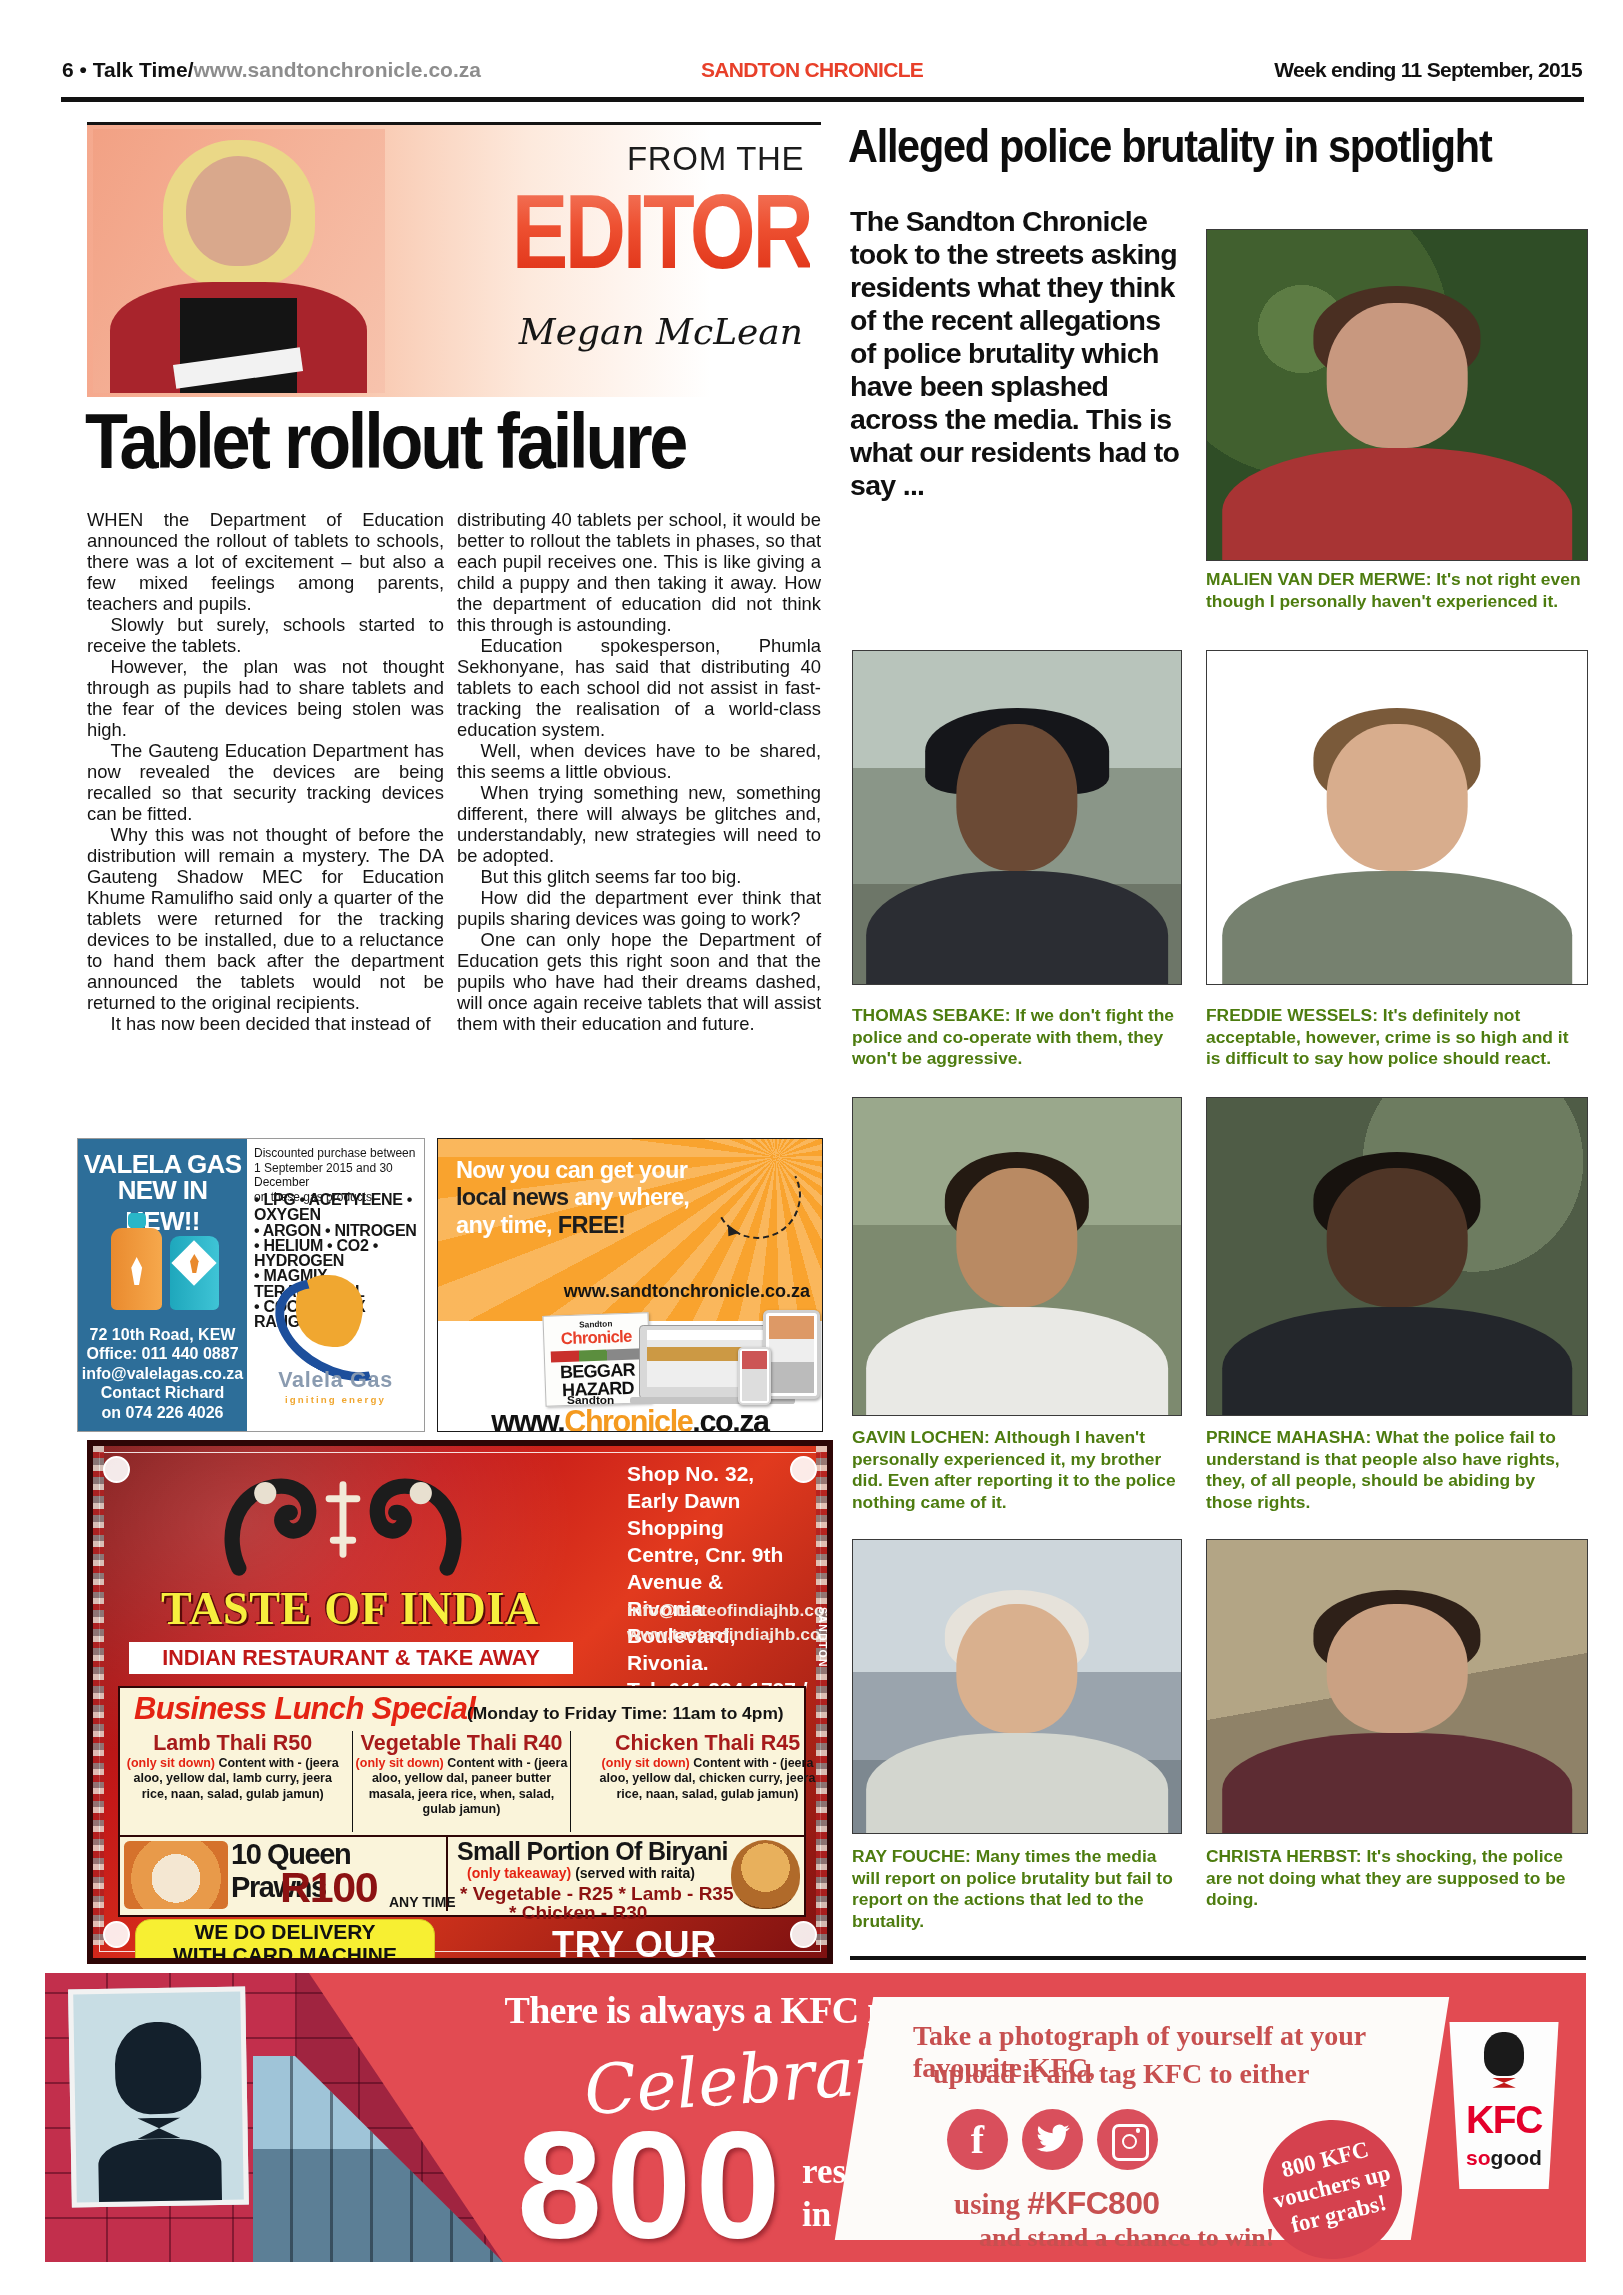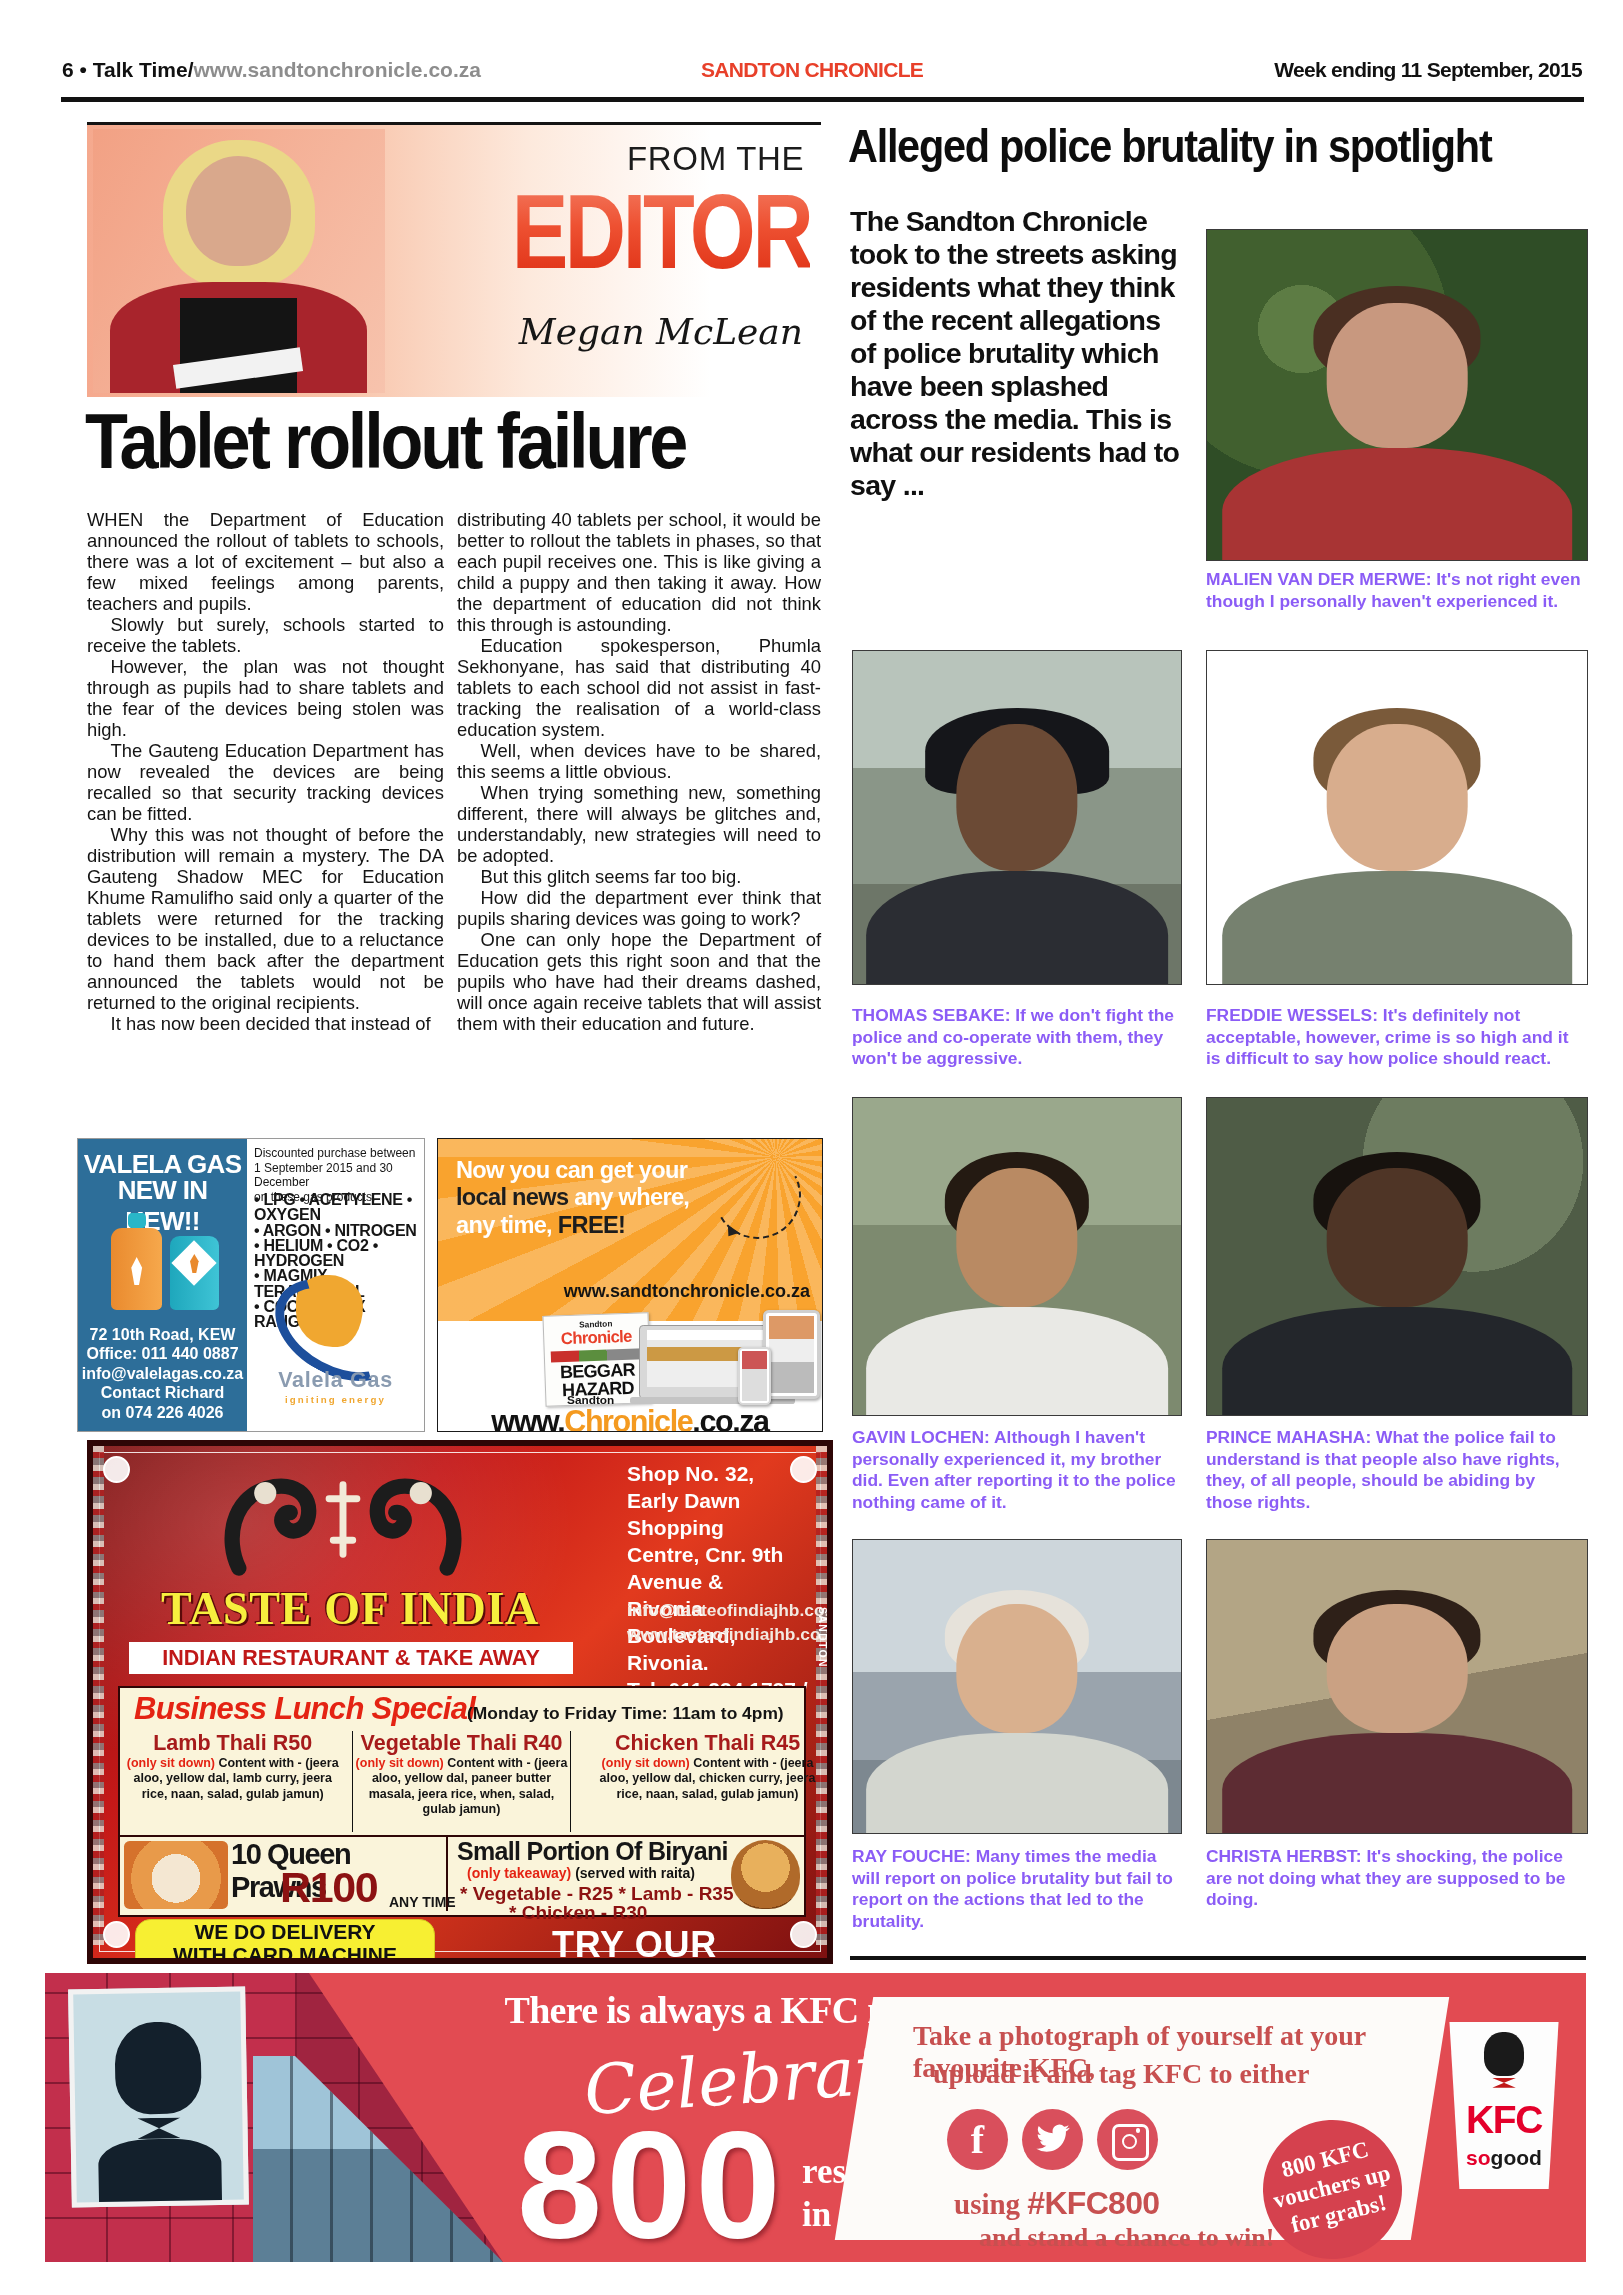--- a/index.html
+++ b/index.html
@@ -137,21 +137,21 @@
   #t-side{right:-1.4px;top:222px;color:#fff;font-size:10.4px;font-weight:bold;letter-spacing:1.4px;transform:rotate(90deg);transform-origin:right top;}
 
   
   #vox-head{left:848px;top:119px;width:819px;font-size:46px;font-weight:bold;letter-spacing:-1.4px;
             transform:scaleX(0.9);transform-origin:left top;white-space:nowrap;color:#0d0d0d;}
   #vox-intro{left:850px;top:205px;width:342px;font-size:28.5px;line-height:33px;font-weight:bold;color:#101010;letter-spacing:-0.7px;}
   .photo{border:0.7px solid #3a3a3a;overflow:hidden;background:var(--bg);}
   .photo .hair{position:absolute;left:50%;top:17%;width:44%;height:30%;transform:translateX(-50%);background:var(--hair);border-radius:50% 50% 42% 42%;}
   .photo .face{position:absolute;left:50%;top:22%;width:37%;height:44%;transform:translateX(-50%);background:var(--skin);border-radius:48% 48% 44% 44%;}
   .photo .torso{position:absolute;left:50%;bottom:-8%;width:92%;height:42%;transform:translateX(-50%);background:var(--torso);border-radius:46% 46% 0 0;}
-  .cap{font-size:17.4px;line-height:21.5px;font-weight:bold;color:#8b5cf6;text-align:left;}
+  .cap{font-size:17.4px;line-height:21.5px;font-weight:bold;color:#4d7c0f;text-align:left;}
   #photo1{left:1206px;top:229px;width:380px;height:330px;--bg:radial-gradient(circle at 25% 30%,#5d7c44 0 12%,#41602f 12% 40%,#2f4d26 40% 100%);--hair:#4a2f22;--skin:#c8987f;--torso:#a83434;}
   #cap1{left:1206px;top:569px;width:380px;}
   #photo2{left:852px;top:650px;width:328px;height:333px;--bg:linear-gradient(180deg,#b8c4bb 0 35%,#8a9688 35% 70%,#6d7668 70% 100%);--hair:#15161a;--skin:#6b4a35;--torso:#2b2d33;}
   #photo2 .hair{border-radius:50% 50% 20% 20%;height:26%;width:56%;}
   #cap2{left:852px;top:1005px;width:328px;}
   #photo3{left:1206px;top:650px;width:380px;height:333px;--bg:linear-gradient(160deg,#c3bfae 0 55%,#a9aococ 100%);--hair:#7a5a3a;--skin:#d8ad8d;--torso:#76816f;}
   #cap3{left:1206px;top:1005px;width:380px;}
   #photo4{left:852px;top:1097px;width:328px;height:317px;--bg:linear-gradient(180deg,#9aa88c 0 40%,#7d8a6f 40% 100%);--hair:#241a12;--skin:#b98a63;--torso:#e9e9e5;}
   #cap4{left:852px;top:1427px;width:333px;}
   #photo5{left:1206px;top:1097px;width:380px;height:317px;--bg:radial-gradient(circle at 70% 20%,#6d7c60 0 30%,#4f5c46 30% 100%);--hair:#17120e;--skin:#4f3526;--torso:#23262b;}

